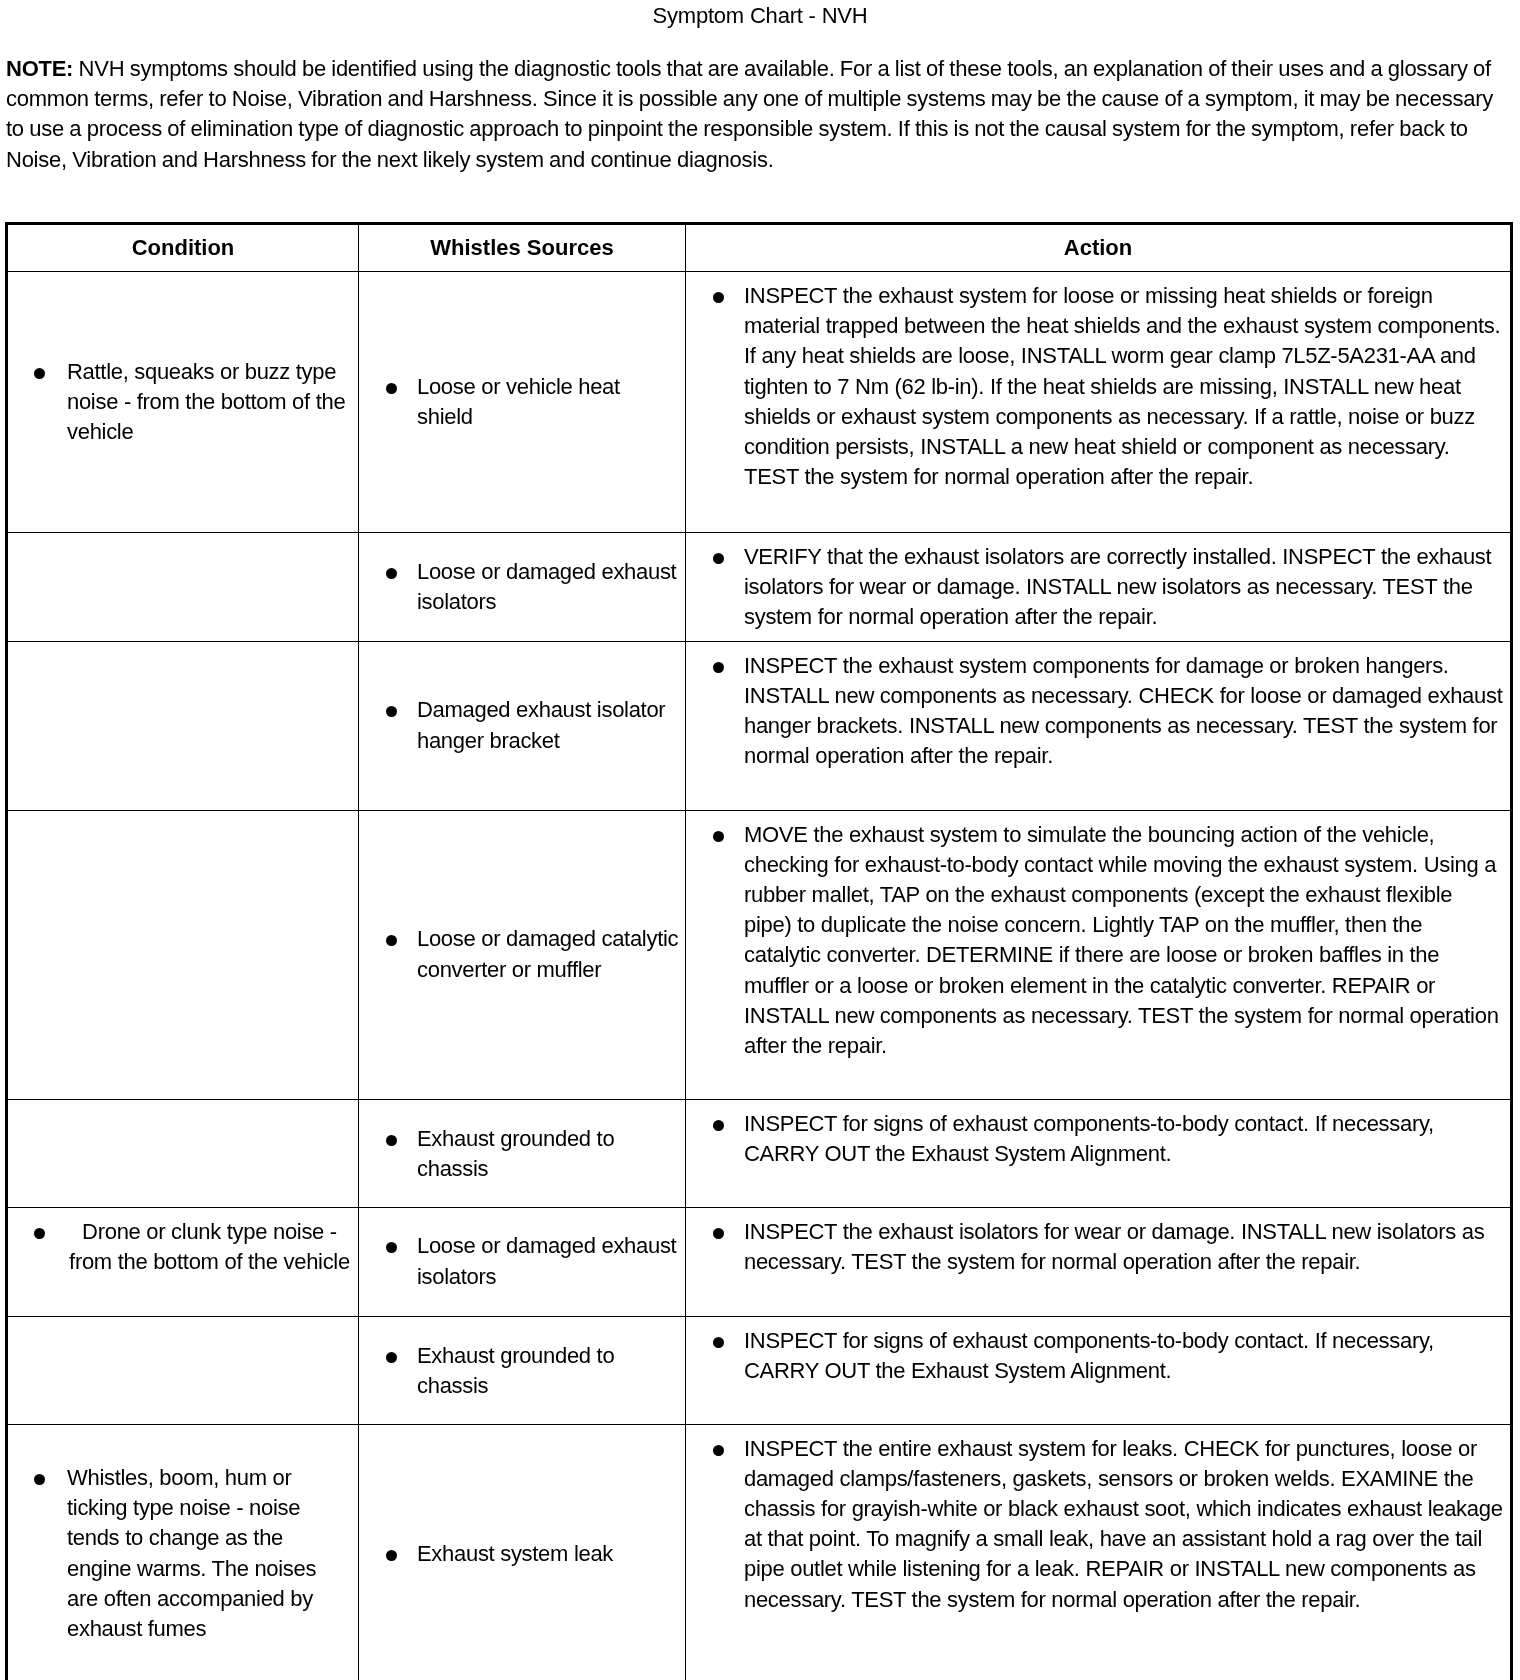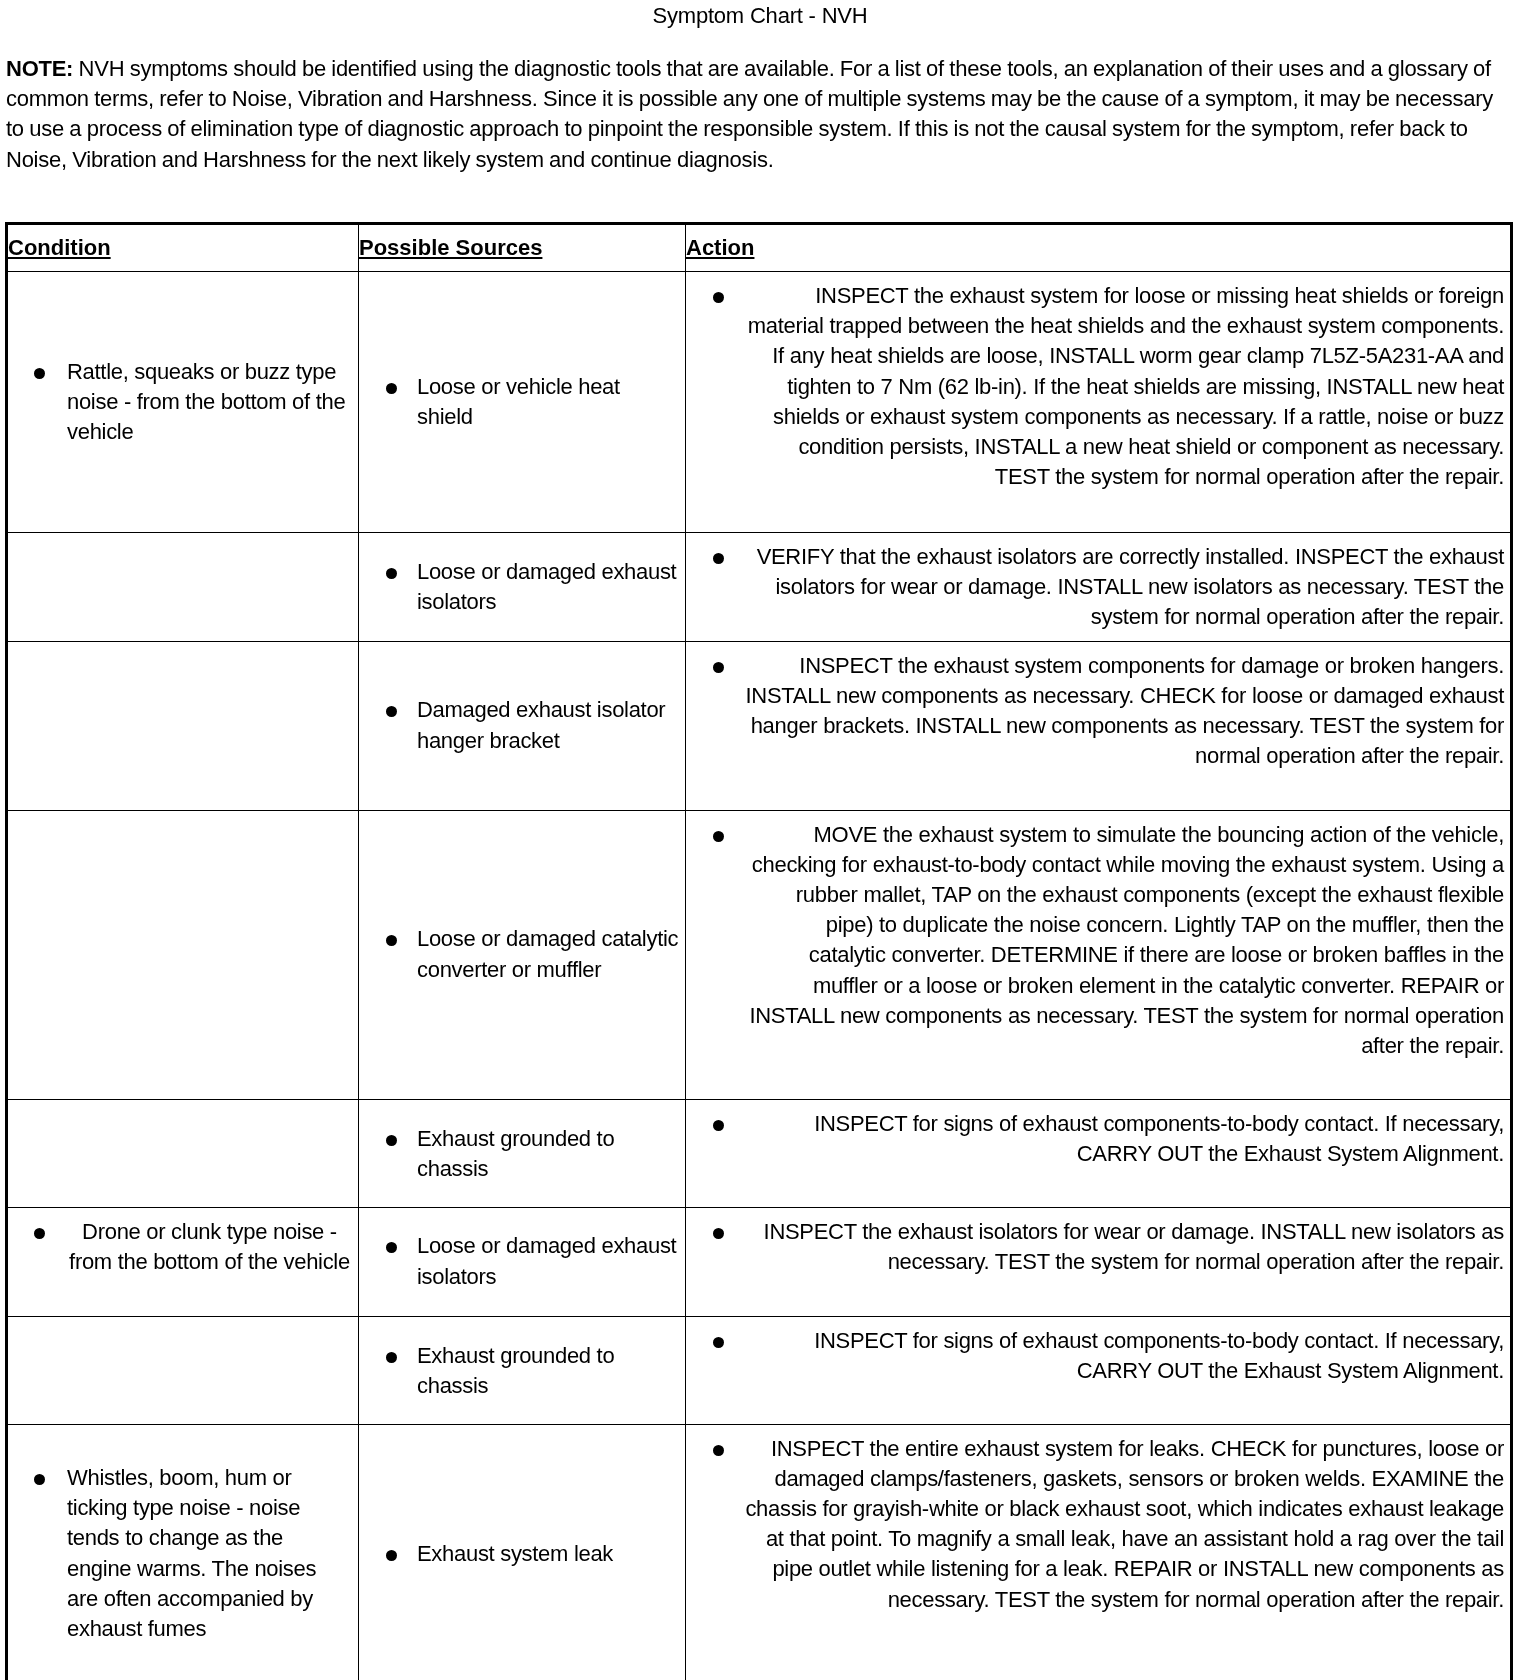--- a/index.html
+++ b/index.html
@@ -49,24 +49,23 @@
       table-layout: fixed;
     }
     .symptom-table col.c1 { width: 352px; }
     .symptom-table col.c2 { width: 327px; }
     .symptom-table col.c3 { width: auto; }
     .symptom-table th {
       border: 1.5px solid #000;
       height: 46px;
       font-size: 22px;
       font-weight: bold;
-      text-align: left;
+      text-align: center;
       vertical-align: middle;
       padding: 0;
-      text-decoration: underline;
     }
     .symptom-table td {
       border: 1.5px solid #000;
       vertical-align: middle;
       padding: 0;
       font-size: 22px;
       line-height: 30.2px;
       letter-spacing: -0.3px;
     }
     .symptom-table td.action-cell {
@@ -84,21 +83,21 @@
       left: 26px;
       top: 11px;
       width: 11px;
       height: 11px;
       border-radius: 50%;
       background: #000;
       display: block;
     }
     .source-cell .bullet-item { padding-left: 58px; }
     .source-cell .bullet-item .bullet { left: 27px; }
-    .action-cell .bullet-item { padding-left: 58px; text-align: right; }
+    .action-cell .bullet-item { padding-left: 58px; }
     .action-cell .bullet-item .bullet { left: 27px; }
     .condition-cell.top-aligned { vertical-align: top; padding-top: 9px; text-align: center; }
     .source-cell.top-aligned { vertical-align: top; padding-top: 24px; }
 
     
     tr.r1 { height: 261px; }
     tr.r2 { height: 108px; }
     tr.r3 { height: 169px; }
     tr.r4 { height: 289px; }
     tr.r5 { height: 108px; }
@@ -115,21 +114,21 @@
 
 <table class="symptom-table">
   <colgroup>
     <col class="c1">
       <col class="c2">
       <col class="c3">
   </colgroup>
   <thead>
     <tr>
       <th>Condition</th>
-      <th>Possible Sources</th>
+      <th>Whistles Sources</th>
       <th>Action</th>
     </tr>
   </thead>
   <tbody>
 
     <tr class="r1">
       <td class="condition-cell">
         <div class="bullet-item">
           <span class="bullet"></span>
           <span>Rattle, squeaks or buzz type noise - from the bottom of the vehicle</span>

